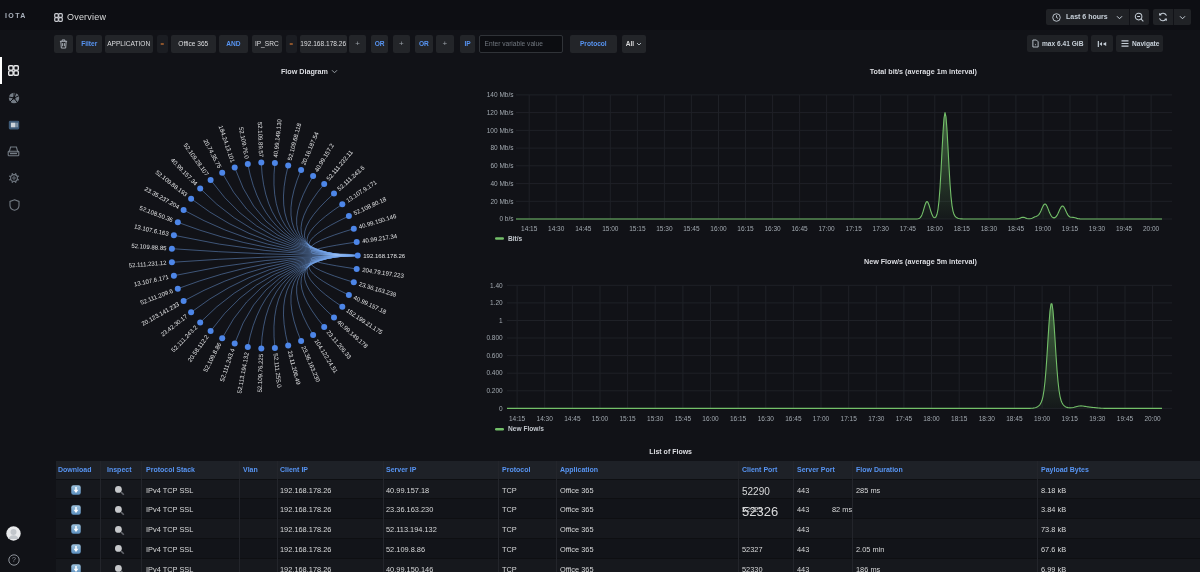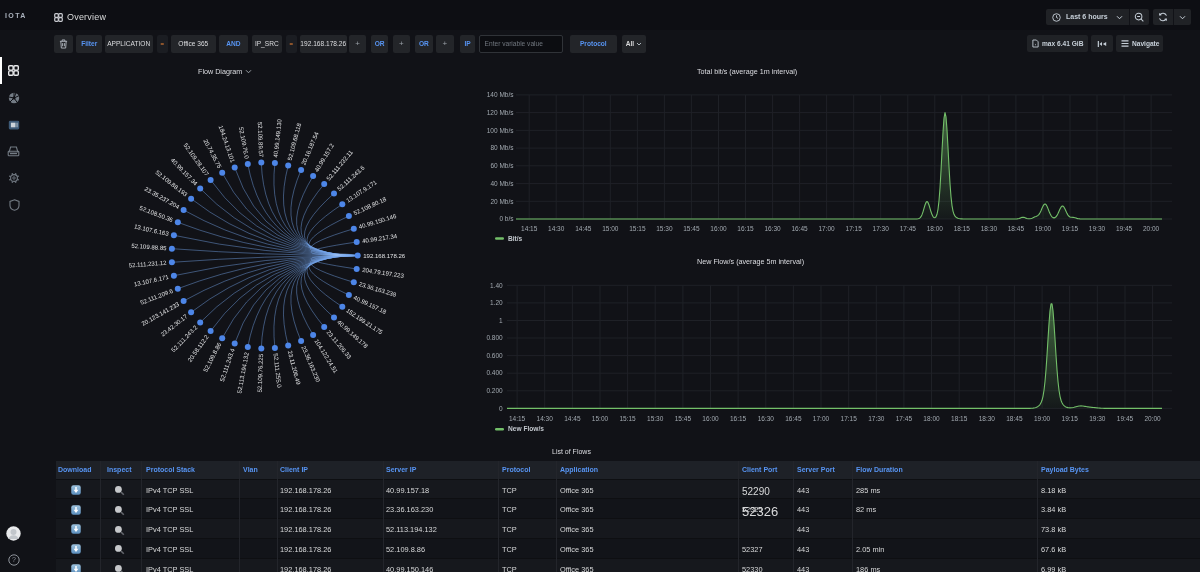--- a/index.html
+++ b/index.html
@@ -5,21 +5,21 @@
 html,body{width:1200px;height:572px;background:#111217;overflow:hidden;font-family:"Liberation Sans",sans-serif}
 .abs{position:absolute}
 #page{position:relative;width:1100px;height:572px;background:#111217}
 #hdr{position:absolute;left:0;top:0;width:1200px;height:30px;background:#0d0e13}
 .chip{position:absolute;top:35px;height:17.5px;background:#232529;border-radius:2px;
  font-size:6.6px;font-weight:bold;color:#d8d9da;display:flex;align-items:center;justify-content:center;white-space:nowrap}
 .chip.blue{color:#5794f2}
 .chip.wh{font-weight:normal;color:#dcdde0}
 .chip.plus{color:#9ba1a8;font-weight:normal;font-size:8px}
 .chip.orange{color:#ef8436;background:#1b1d22;font-size:6px}
-.title{position:absolute;color:#dcdde2;font-size:7.2px;font-weight:normal;text-align:left;white-space:nowrap}
+.title{position:absolute;color:#dcdde2;font-size:7.2px;font-weight:bold;text-align:right;white-space:nowrap}
 
 </style></head><body>
 <div id="page">
 <div id="hdr"></div>
 <div class="abs" style="left:5px;top:11.5px;font-size:7px;letter-spacing:1.4px;color:#aab2bd;font-weight:bold">IOTA</div>
 <svg width="9" height="9" viewBox="0 0 9 9" style="position:absolute;left:54px;top:13px">
       <g fill="none" stroke="#c9cbd1" stroke-width="1.2">
         <rect x="0.7" y="0.7" width="3.6" height="3.6" rx="1"></rect>
         <rect x="4.7" y="0.7" width="3.6" height="3.6" rx="1"></rect>
         <rect x="0.7" y="4.7" width="3.6" height="3.6" rx="1"></rect>
@@ -534,21 +534,21 @@
         <path d="M7 7l2.8 2.8" stroke="#63666c" stroke-width="1.6"></path>
       </svg>
     </div>
 <div class="abs" style="left:146px;top:505.3px;font-size:7.4px;color:#d8d9da;white-space:nowrap">IPv4 TCP SSL</div>
 <div class="abs" style="left:280px;top:505.3px;font-size:7.4px;color:#d8d9da;white-space:nowrap">192.168.178.26</div>
 <div class="abs" style="left:386px;top:505.3px;font-size:7.4px;color:#d8d9da;white-space:nowrap">23.36.163.230</div>
 <div class="abs" style="left:502px;top:505.3px;font-size:7.4px;color:#d8d9da;white-space:nowrap">TCP</div>
 <div class="abs" style="left:560px;top:505.3px;font-size:7.4px;color:#d8d9da;white-space:nowrap">Office 365</div>
 <div class="abs" style="left:742px;top:505.3px;font-size:7.4px;color:#d8d9da;white-space:nowrap">52325</div>
 <div class="abs" style="left:797px;top:505.3px;font-size:7.4px;color:#d8d9da;white-space:nowrap">443</div>
-<div class="abs" style="left:856px;top:505.3px;font-size:7.4px;color:#d8d9da;white-space:nowrap">82 ms</div>
+<div class="abs" style="left:832px;top:505.3px;font-size:7.4px;color:#d8d9da;white-space:nowrap">82 ms</div>
 <div class="abs" style="left:1041px;top:505.3px;font-size:7.4px;color:#d8d9da;white-space:nowrap">3.84 kB</div>
 <div class="abs" style="left:56px;top:518.1px;width:1144px;height:19.8px;background:#16181d;border-top:1px solid #0e0f12"></div>
 <div class="abs" style="left:71px;top:524.3px">
       <svg width="10" height="10" viewBox="0 0 12 12" style="display:block">
         <defs>
           <linearGradient id="dlg" x1="0" y1="0" x2="0" y2="1">
             <stop offset="0%" stop-color="#9dc2dd"></stop>
             <stop offset="100%" stop-color="#5b8fbe"></stop>
           </linearGradient>
         </defs>

